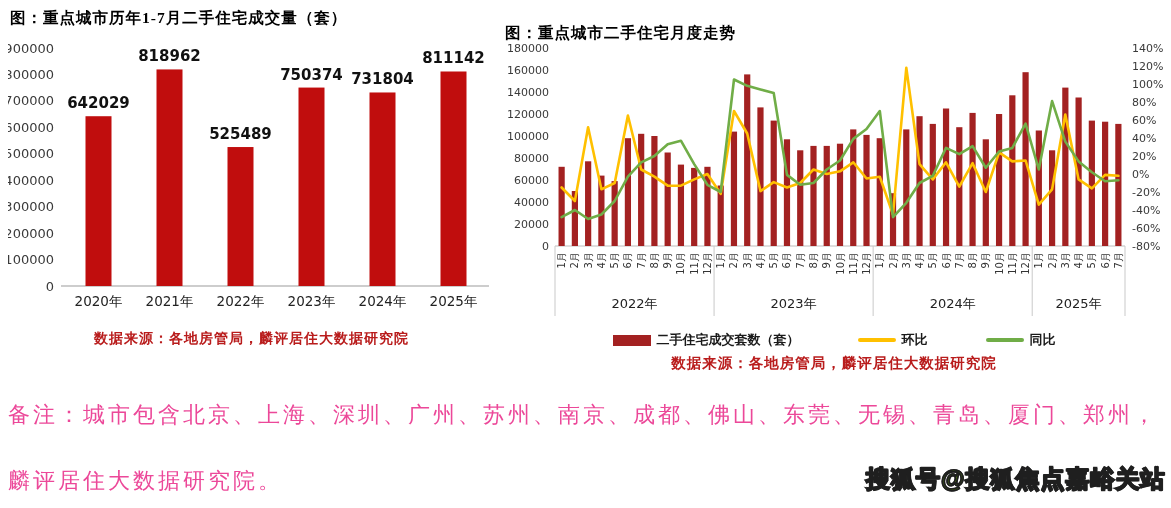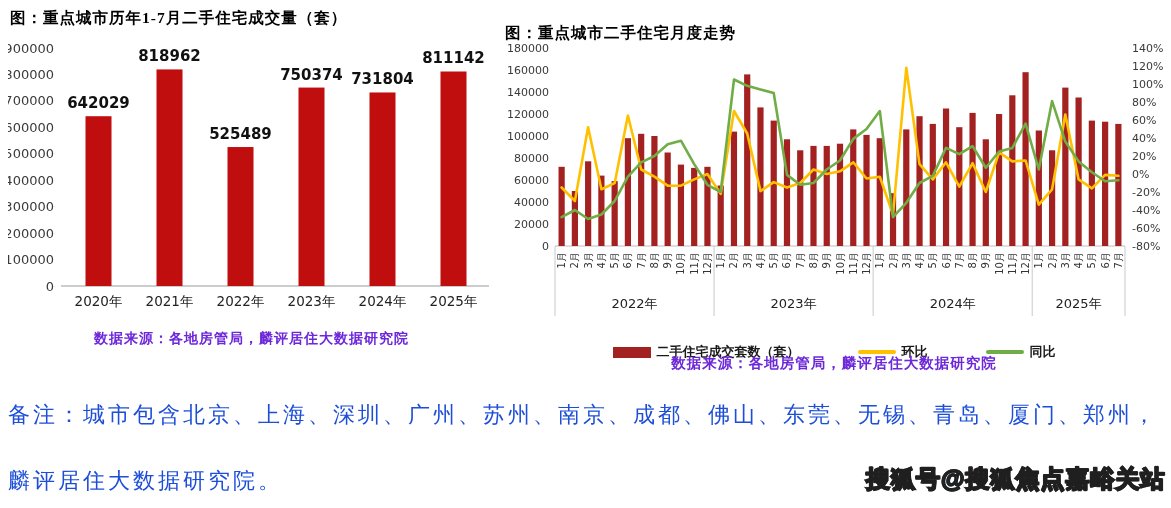--- a/index.html
+++ b/index.html
@@ -1,27 +1,27 @@
 <!DOCTYPE html>
 <html><head>
 <meta charset="utf-8">
 <style>
   html,body{margin:0;padding:0;background:#fff;}
   .page{position:relative;width:1171px;height:508px;background:#fff;overflow:hidden;
         font-family:"Liberation Serif","DejaVu Serif",serif;color:#000;padding-left:9px;}
   .chart-title{position:absolute;font-weight:bold;font-size:15.5px;letter-spacing:1px;white-space:nowrap;}
-  .src-line{position:absolute;text-align:center;font-weight:bold;font-size:14px;color:#6d28d9;letter-spacing:1px;}
+  .src-line{position:absolute;text-align:center;font-weight:bold;font-size:14px;color:#b91c1c;letter-spacing:1px;}
   .legend-row{position:absolute;display:flex;justify-content:center;align-items:center;gap:58px;}
-  .legend-item{display:flex;align-items:center;gap:6px;margin-top:12px;}
+  .legend-item{display:flex;align-items:center;gap:6px;}
   .legend-label{font-size:13px;font-weight:bold;color:#1a1a1a;white-space:nowrap;}
   .sw-bar{display:inline-block;width:38px;height:11px;}
   .sw-line{display:inline-block;width:38px;height:4px;border-radius:2px;}
-  .note-line{position:absolute;font-size:22px;letter-spacing:3px;color:#1d4ed8;white-space:nowrap;}
+  .note-line{position:absolute;font-size:22px;letter-spacing:3px;color:#ec4899;white-space:nowrap;}
   .watermark{position:absolute;font-family:"Liberation Sans","DejaVu Sans",sans-serif;
-             font-weight:bold;font-size:24px;letter-spacing:1px;color:#0c4a6e;
+             font-weight:bold;font-size:24px;letter-spacing:1px;color:#4d7c0f;
              -webkit-text-stroke:1.6px #1f1f1f;
              text-shadow:1px 0 0 #333,-1px 0 0 #333,0 1px 0 #333,0 -1px 0 #333;white-space:nowrap;text-align:right;}
   svg text{font-family:"DejaVu Sans","Liberation Sans",sans-serif;}
 </style>
 </head>
 <body>
 
 <div class="page">
 
   <div class="chart-title" style="left:10px;top:8px;">图：重点城市历年1-7月二手住宅成交量（套）</div>

